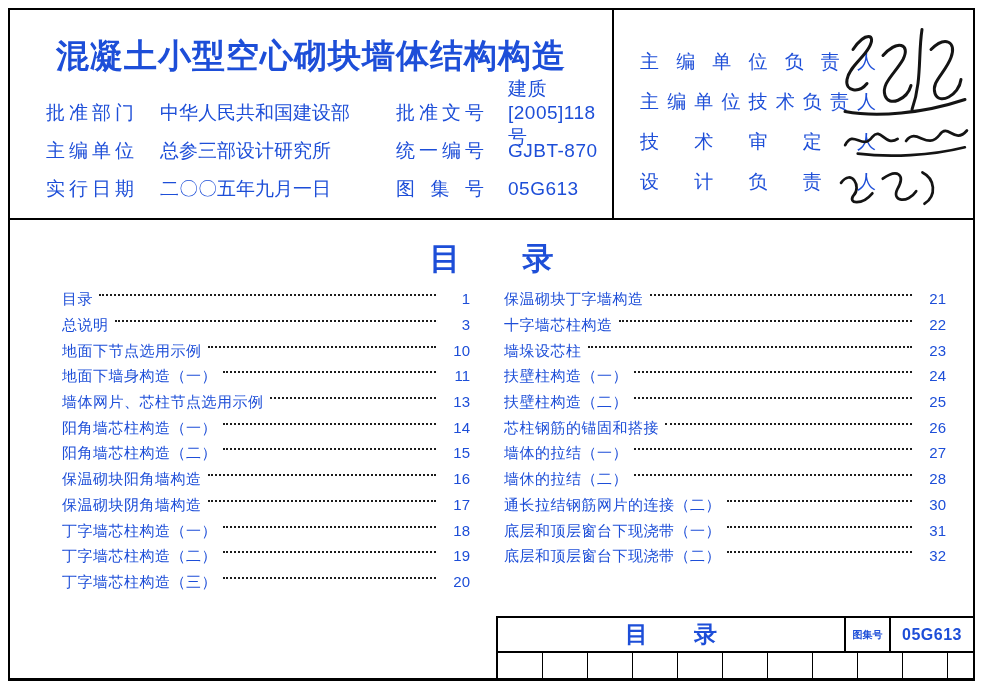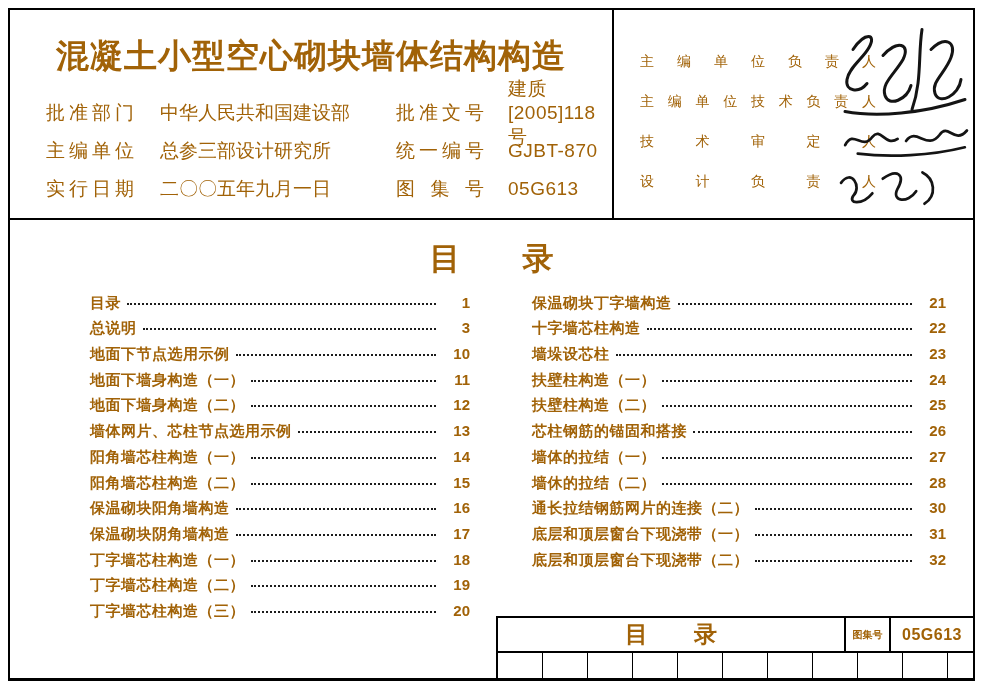--- a/index.html
+++ b/index.html
@@ -1,19 +1,19 @@
 <!DOCTYPE html>
 <html><head>
 <meta charset="utf-8">
 <style>
   * { box-sizing: border-box; }
   html,body { margin:0; padding:0; background:#ffffff; }
   .page {
     position:relative; width:983px; height:688px; background:#fff;
-    font-family:"Liberation Sans", sans-serif; color:#a16207; overflow:hidden;
+    font-family:"Liberation Sans", sans-serif; color:#1d4ed8; overflow:hidden;
   }
   
   .top-band {
     position:absolute; left:8px; top:8px; width:967px; height:210px;
     border:2px solid #000; border-bottom:none; display:flex;
   }
   .panel-left { width:604px; border-right:2px solid #000; padding-top:26px; }
   .doc-title {
     margin:0; text-align:center; font-size:33px; font-weight:bold;
     letter-spacing:1px; line-height:40px;
@@ -22,21 +22,21 @@
   .info-row { display:flex; height:38px; align-items:center; }
   .info-label1, .info-label2 {
     width:88px; text-align:justify; text-align-last:justify; font-weight:500;
   }
   .info-value1 { width:224px; margin-left:26px; }
   .info-label2 { margin-left:12px; }
   .info-value2 { flex:1; margin-left:24px; letter-spacing:0.5px; }
   .panel-right { flex:1; position:relative; padding:32px 0 0 26px; }
   .sig-row { height:40px; display:flex; align-items:center; }
   .sig-role {
-    display:block; width:236px; font-size:14px; font-weight:500;
+    display:block; width:236px; font-size:19px; font-weight:500;
     text-align:justify; text-align-last:justify;
   }
   .sig-svg { position:absolute; pointer-events:none; }
   .sig-svg path { fill:none; stroke:#141414; stroke-linecap:round; stroke-linejoin:round; }
   .sig-big { right:4px; top:10px; width:150px; height:108px; }
   .sig-big path { stroke-width:3; }
   .sig-mid1 { left:222px; top:110px; width:138px; height:42px; }
   .sig-mid2 { left:216px; top:152px; width:116px; height:48px; }
   .sig-mid1 path, .sig-mid2 path { stroke-width:2.6; }
   
@@ -44,21 +44,21 @@
     position:absolute; left:8px; top:218px; width:967px; height:463px;
     border:2px solid #000; border-bottom-width:3px;
   }
   .toc-heading {
     position:absolute; top:18px; left:0; right:0; text-align:center;
     font-size:31px; font-weight:bold;
   }
   .toc-col { position:absolute; top:66px; }
   .toc-col-left  { left:52px;  width:408px; }
   .toc-col-right { left:494px; width:442px; }
-  .toc-row { display:flex; align-items:flex-end; height:25.7px; font-size:15px; font-weight:700;margin-left:28px; }
+  .toc-row { display:flex; align-items:center; height:25.7px; font-size:15px; font-weight:400; }
   .toc-title { white-space:nowrap; line-height:19px; letter-spacing:0.5px; }
   .toc-leader { flex:1; border-bottom:2px dotted #1c1c1c; margin:0 6px 7px 6px; min-width:14px; }
   .toc-page { width:28px; text-align:right; line-height:19px; }
   
   .title-block {
     position:absolute; right:0; bottom:0; width:477px; height:62px;
     border-top:2px solid #000; border-left:2px solid #000; background:#fff;
   }
   .tb-row1 { display:flex; height:35px; border-bottom:2px solid #000; }
   .tb-sheet-title { flex:1; text-align:center; font-size:23px; font-weight:bold; line-height:32px; }
@@ -167,25 +167,20 @@
         <span class="toc-title">地面下节点选用示例</span>
         <span class="toc-leader"></span>
         <span class="toc-page">10</span>
       </div>
         <div class="toc-row">
         <span class="toc-title">地面下墙身构造（一）</span>
         <span class="toc-leader"></span>
         <span class="toc-page">11</span>
       </div>
         <div class="toc-row">
-        <span class="toc-title">地面下墙身构造（二）</span>
-        <span class="toc-leader"></span>
-        <span class="toc-page">12</span>
-      </div>
-        <div class="toc-row">
         <span class="toc-title">墙体网片、芯柱节点选用示例</span>
         <span class="toc-leader"></span>
         <span class="toc-page">13</span>
       </div>
         <div class="toc-row">
         <span class="toc-title">阳角墙芯柱构造（一）</span>
         <span class="toc-leader"></span>
         <span class="toc-page">14</span>
       </div>
         <div class="toc-row">

